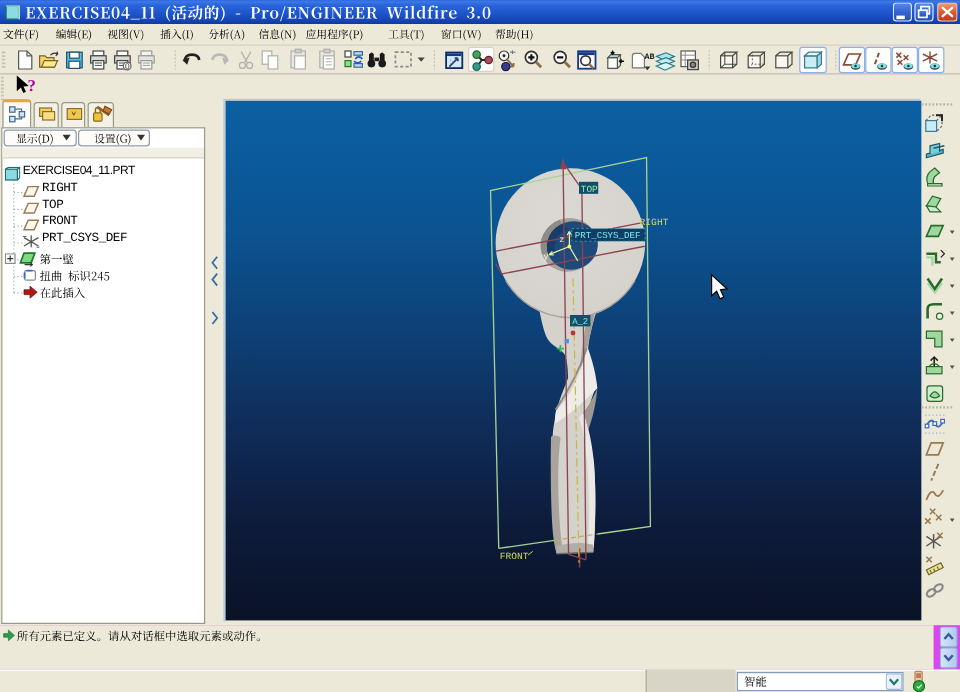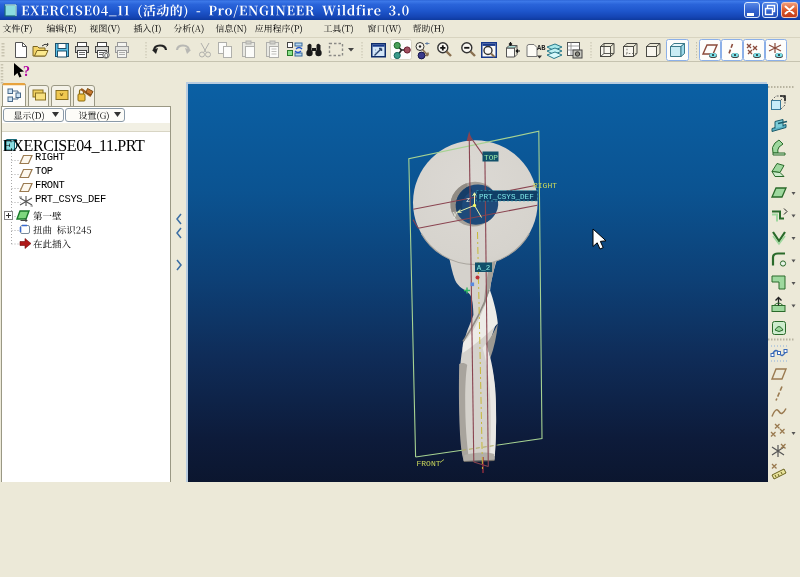--- a/index.html
+++ b/index.html
@@ -1,16 +1,16 @@
 <!DOCTYPE html>
 <html><head><meta charset="utf-8"><style>
 *{margin:0;padding:0;box-sizing:border-box}
 html,body{width:800px;height:577px;overflow:hidden}
 body{font-family:"Liberation Sans",sans-serif;position:relative;background:#ece9d8}
-#page{position:absolute;left:0;top:0;width:800px;height:482px;background:#c4b5fd;overflow:hidden}
+#page{position:absolute;left:0;top:0;width:800px;height:577px;background:#d946ef;overflow:hidden}
 .abs{position:absolute}
 </style></head><body>
 <div id="page">
 <div class="abs" style="left:0;top:0;width:800px;height:20px;background:linear-gradient(180deg,#2e66d8 0%,#3c78e8 7%,#2a64da 22%,#1e56cc 55%,#1545b4 85%,#0e3a9e 100%)"></div>
 <svg class="abs" style="left:4px;top:3px" width="15" height="15" viewBox="0 0 15 15">
 <rect x="1" y="2" width="11" height="11" fill="#8adce0" stroke="#1a6a78" stroke-width="1.2"></rect>
 <path d="M1 2 L12 2 L12 13" fill="none" stroke="#d8f6f8" stroke-width="1"></path>
     </svg>
 <svg style="position:absolute;left:21.0px;top:1.0px" width="391" height="19" viewBox="0 -14.19 391 18.71">
       <path d="M7.1 -7.1H7.8L7.8 -9.6H0.6V-9.1L1.8 -9.0C1.8 -7.7 1.8 -6.4 1.8 -5.1V-4.5C1.8 -3.1 1.8 -1.8 1.8 -0.5L0.6 -0.4V0.0H8.0L8.0 -2.6H7.4L6.9 -0.5H3.7C3.7 -1.8 3.7 -3.2 3.7 -4.6H5.6L5.8 -3.3H6.4V-6.5H5.8L5.6 -5.1H3.7C3.7 -6.5 3.7 -7.8 3.7 -9.1H6.6Z M14.9 -9.1 16.1 -9.0 14.2 -5.8 12.4 -9.0 13.7 -9.1V-9.6H9.4V-9.1L10.3 -9.0L13.0 -4.5L10.4 -0.6L9.3 -0.4V0.0H12.4V-0.4L11.2 -0.6L13.3 -4.0L15.3 -0.5L14.0 -0.4V0.0H18.3V-0.4L17.3 -0.5L14.5 -5.4L16.8 -9.0L18.0 -9.1V-9.6H14.9Z M26.2 -7.1H26.9L26.8 -9.6H19.6V-9.1L20.9 -9.0C20.9 -7.7 20.9 -6.4 20.9 -5.1V-4.5C20.9 -3.1 20.9 -1.8 20.9 -0.5L19.6 -0.4V0.0H27.1L27.1 -2.6H26.4L25.9 -0.5H22.7C22.7 -1.8 22.7 -3.2 22.7 -4.6H24.7L24.8 -3.3H25.4V-6.5H24.8L24.7 -5.1H22.7C22.7 -6.5 22.7 -7.8 22.7 -9.1H25.7Z M28.8 -9.1 30.0 -9.0C30.0 -7.7 30.0 -6.4 30.0 -5.1V-4.5C30.0 -3.1 30.0 -1.8 30.0 -0.5L28.8 -0.4V0.0H33.1V-0.4L31.9 -0.5C31.8 -1.8 31.8 -3.1 31.8 -4.5H32.6C33.6 -4.5 33.9 -4.0 34.2 -3.0L34.6 -1.0C34.8 -0.1 35.3 0.2 36.4 0.2C37.0 0.2 37.3 0.1 37.8 0.0V-0.4L36.6 -0.5L36.1 -2.7C35.8 -3.9 35.4 -4.5 34.0 -4.7C35.9 -5.1 36.6 -6.0 36.6 -7.1C36.6 -8.7 35.4 -9.6 33.2 -9.6H28.8ZM31.9 -9.1H32.8C34.2 -9.1 34.9 -8.4 34.9 -7.1C34.9 -5.9 34.2 -5.0 32.8 -5.0H31.8C31.8 -6.5 31.8 -7.8 31.9 -9.1Z M44.0 0.2C45.2 0.2 46.1 -0.0 46.9 -0.5L46.9 -2.7H46.2L45.6 -0.5C45.2 -0.3 44.8 -0.2 44.4 -0.2C42.4 -0.2 41.0 -1.7 41.0 -4.8C41.0 -7.8 42.4 -9.3 44.3 -9.3C44.8 -9.3 45.1 -9.2 45.5 -9.1L46.1 -6.8H46.8L46.8 -9.1C46.0 -9.5 45.2 -9.8 44.0 -9.8C41.3 -9.8 39.1 -8.0 39.1 -4.7C39.1 -1.4 41.2 0.2 44.0 0.2Z M48.6 -9.1 49.8 -9.0C49.9 -7.7 49.9 -6.4 49.9 -5.1V-4.5C49.9 -3.1 49.9 -1.8 49.8 -0.5L48.6 -0.4V0.0H52.9V-0.4L51.7 -0.5C51.7 -1.8 51.7 -3.2 51.7 -4.5V-5.1C51.7 -6.4 51.7 -7.7 51.7 -9.0L52.9 -9.1V-9.6H48.6Z M57.7 0.2C59.9 0.2 61.2 -0.9 61.2 -2.6C61.2 -4.0 60.6 -4.7 58.6 -5.6L58.0 -5.9C57.0 -6.3 56.5 -6.8 56.5 -7.7C56.5 -8.7 57.3 -9.3 58.4 -9.3C58.8 -9.3 59.1 -9.2 59.4 -9.1L60.0 -7.1H60.7L60.8 -9.1C60.1 -9.5 59.2 -9.8 58.2 -9.8C56.3 -9.8 54.9 -8.8 54.9 -7.2C54.9 -5.7 55.8 -4.8 57.4 -4.1L58.0 -3.8C59.2 -3.3 59.6 -2.9 59.6 -2.0C59.6 -0.9 58.8 -0.3 57.5 -0.3C56.9 -0.3 56.5 -0.3 56.1 -0.5L55.5 -2.6H54.8L54.8 -0.5C55.5 -0.1 56.6 0.2 57.7 0.2Z M69.5 -7.1H70.1L70.1 -9.6H62.9V-9.1L64.1 -9.0C64.2 -7.7 64.2 -6.4 64.2 -5.1V-4.5C64.2 -3.1 64.2 -1.8 64.1 -0.5L62.9 -0.4V0.0H70.4L70.4 -2.6H69.7L69.2 -0.5H66.0C66.0 -1.8 66.0 -3.2 66.0 -4.6H67.9L68.1 -3.3H68.7V-6.5H68.1L67.9 -5.1H66.0C66.0 -6.5 66.0 -7.8 66.0 -9.1H69.0Z M75.3 0.2C77.0 0.2 78.6 -1.3 78.6 -4.8C78.6 -8.3 77.0 -9.8 75.3 -9.8C73.6 -9.8 72.0 -8.3 72.0 -4.8C72.0 -1.3 73.6 0.2 75.3 0.2ZM75.3 -0.2C74.5 -0.2 73.7 -1.2 73.7 -4.8C73.7 -8.3 74.5 -9.3 75.3 -9.3C76.1 -9.3 76.9 -8.3 76.9 -4.8C76.9 -1.3 76.1 -0.2 75.3 -0.2Z M84.0 0.2H85.5V-2.3H87.0V-3.4H85.5V-9.7H84.3L80.1 -3.2V-2.3H84.0ZM80.8 -3.4 82.5 -6.1 84.0 -8.4V-3.4Z M87.8 1.0H95.6V0.2H87.8Z M96.8 0.0 101.7 0.0V-0.3L100.2 -0.6C100.2 -1.4 100.2 -2.2 100.2 -3.0V-7.5L100.2 -9.6L100.0 -9.7L96.8 -8.9V-8.5L98.4 -8.7V-3.0L98.4 -0.6L96.8 -0.4Z M103.4 0.0 108.2 0.0V-0.3L106.8 -0.6C106.7 -1.4 106.7 -2.2 106.7 -3.0V-7.5L106.8 -9.6L106.6 -9.7L103.3 -8.9V-8.5L105.0 -8.7V-3.0L104.9 -0.6L103.4 -0.4Z M118.7 -4.0C118.7 -6.4 119.1 -8.2 120.9 -10.4L120.6 -10.6C118.5 -8.7 117.3 -6.7 117.3 -4.0C117.3 -1.3 118.5 0.7 120.6 2.6L120.9 2.3C119.2 0.2 118.7 -1.6 118.7 -4.0Z M123.3 -10.7 123.2 -10.6C123.7 -10.2 124.4 -9.4 124.6 -8.7C126.0 -7.9 126.9 -10.6 123.3 -10.7ZM122.3 -7.9 122.2 -7.8C122.7 -7.4 123.3 -6.6 123.5 -5.9C124.8 -5.1 125.8 -7.7 122.3 -7.9ZM123.0 -2.6C122.9 -2.6 122.4 -2.6 122.4 -2.6V-2.4C122.7 -2.4 122.9 -2.3 123.1 -2.2C123.4 -2.0 123.4 -0.8 123.2 0.5C123.3 1.0 123.6 1.2 123.9 1.2C124.6 1.2 125.0 0.8 125.0 0.1C125.1 -1.0 124.5 -1.5 124.5 -2.1C124.5 -2.5 124.6 -2.9 124.7 -3.3C124.9 -4.0 125.9 -6.7 126.4 -8.2L126.2 -8.3C123.7 -3.4 123.7 -3.4 123.4 -2.9C123.3 -2.6 123.2 -2.6 123.0 -2.6ZM126.6 -3.8V1.1H126.9C127.5 1.1 128.1 0.8 128.1 0.6V-0.0H132.0V1.0H132.3C132.8 1.0 133.5 0.7 133.5 0.6V-3.2C133.8 -3.3 134.0 -3.4 134.1 -3.5L132.6 -4.6L131.9 -3.8H130.8V-6.3H134.2C134.3 -6.3 134.5 -6.4 134.5 -6.5C134.0 -7.1 133.1 -7.8 133.1 -7.8L132.2 -6.7H130.8V-9.1C131.7 -9.2 132.5 -9.3 133.1 -9.4C133.5 -9.3 133.8 -9.3 134.0 -9.4L132.5 -10.8C131.1 -10.2 128.3 -9.3 126.1 -8.9L126.1 -8.7C127.1 -8.7 128.2 -8.8 129.3 -8.9V-6.7H125.9L126.0 -6.3H129.3V-3.8H128.2L126.6 -4.5ZM132.0 -0.4H128.1V-3.5H132.0Z M140.1 -10.4 139.3 -9.4H136.3L136.4 -9.0H141.1C141.3 -9.0 141.4 -9.1 141.5 -9.2C140.9 -9.7 140.1 -10.4 140.1 -10.4ZM140.8 -7.6 140.0 -6.5H135.7L135.8 -6.2H137.8C137.6 -5.0 136.8 -3.0 136.2 -2.3C136.1 -2.2 135.7 -2.1 135.7 -2.1L136.6 -0.2C136.7 -0.3 136.8 -0.4 136.9 -0.5C138.1 -1.0 139.2 -1.5 140.1 -1.9C140.1 -1.6 140.1 -1.4 140.1 -1.2C141.3 0.1 142.7 -2.6 139.6 -4.6L139.4 -4.5C139.7 -3.9 139.9 -3.1 140.0 -2.4C138.7 -2.3 137.6 -2.1 136.8 -2.1C137.7 -2.9 138.8 -4.3 139.4 -5.4C139.7 -5.4 139.8 -5.5 139.9 -5.6L138.0 -6.2H141.8C142.0 -6.2 142.1 -6.2 142.2 -6.4C141.6 -6.9 140.8 -7.6 140.8 -7.6ZM144.9 -10.8 142.9 -11.0V-7.8H141.2L141.3 -7.4H142.9C142.9 -3.9 142.4 -1.1 139.7 1.0L139.9 1.2C143.7 -0.7 144.3 -3.6 144.4 -7.4H146.0C145.9 -3.2 145.7 -1.1 145.3 -0.7C145.2 -0.6 145.1 -0.5 144.9 -0.5C144.6 -0.5 144.0 -0.6 143.5 -0.6L143.5 -0.5C144.0 -0.3 144.4 -0.2 144.5 0.1C144.7 0.3 144.7 0.6 144.7 1.1C145.4 1.1 146.0 0.9 146.4 0.5C147.1 -0.3 147.3 -2.1 147.4 -7.2C147.7 -7.2 147.9 -7.3 148.0 -7.4L146.6 -8.6L145.8 -7.8H144.4L144.4 -10.4C144.7 -10.5 144.9 -10.6 144.9 -10.8Z M155.7 -5.9 155.6 -5.8C156.1 -5.1 156.6 -4.1 156.7 -3.1C158.0 -2.0 159.4 -4.8 155.7 -5.9ZM153.6 -10.4 151.5 -10.9C151.5 -10.2 151.4 -9.2 151.3 -8.5H151.2L149.8 -9.1V0.7H150.0C150.6 0.7 151.1 0.3 151.1 0.2V-0.8H153.1V0.2H153.3C153.8 0.2 154.5 -0.1 154.5 -0.2V-7.9C154.8 -7.9 155.0 -8.0 155.1 -8.1L153.7 -9.2L153.0 -8.5H151.9C152.3 -9.0 152.8 -9.6 153.1 -10.1C153.4 -10.1 153.6 -10.2 153.6 -10.4ZM153.1 -8.1V-4.9H151.1V-8.1ZM151.1 -4.5H153.1V-1.1H151.1ZM158.3 -10.3 156.3 -10.9C156.0 -9.0 155.3 -6.9 154.6 -5.5L154.7 -5.4C155.6 -6.1 156.3 -7.0 156.9 -8.1H159.3C159.2 -3.8 159.1 -1.2 158.6 -0.7C158.5 -0.6 158.4 -0.6 158.1 -0.6C157.8 -0.6 156.9 -0.6 156.3 -0.7L156.3 -0.5C156.9 -0.4 157.4 -0.2 157.6 0.1C157.9 0.3 157.9 0.6 157.9 1.1C158.8 1.1 159.4 0.9 159.8 0.4C160.5 -0.3 160.7 -2.7 160.8 -7.9C161.1 -7.9 161.2 -8.0 161.4 -8.1L160.0 -9.4L159.2 -8.5H157.1C157.4 -9.0 157.6 -9.5 157.8 -10.1C158.1 -10.1 158.3 -10.2 158.3 -10.3Z M165.0 -4.0C165.0 -1.6 164.5 0.1 162.8 2.3L163.0 2.6C165.2 0.7 166.3 -1.3 166.3 -4.0C166.3 -6.7 165.2 -8.7 163.0 -10.6L162.8 -10.4C164.4 -8.2 165.0 -6.4 165.0 -4.0Z M175.5 -3.2H179.2V-4.1H175.5Z M187.9 -9.1 189.1 -9.0C189.1 -7.7 189.1 -6.4 189.1 -5.1V-4.5C189.1 -3.1 189.1 -1.8 189.1 -0.5L187.9 -0.4V0.0H192.4V-0.4L191.0 -0.6L191.0 -3.9H191.5C194.5 -3.9 195.6 -5.1 195.6 -6.7C195.6 -8.5 194.5 -9.6 191.7 -9.6H187.9ZM191.0 -4.3V-5.1C191.0 -6.4 191.0 -7.8 191.0 -9.1H191.7C193.1 -9.1 193.9 -8.3 193.9 -6.7C193.9 -5.3 193.1 -4.3 191.5 -4.3Z M197.9 0.0H200.9V-0.4L199.7 -0.5L199.7 -3.0V-4.2C200.0 -5.1 200.4 -5.7 200.9 -6.1L201.0 -6.0C201.4 -5.6 201.6 -5.3 202.1 -5.3C202.7 -5.3 202.9 -5.7 202.9 -6.3C202.8 -6.9 202.3 -7.1 201.8 -7.1C201.0 -7.1 200.1 -6.4 199.7 -5.2L199.6 -7.0L199.4 -7.1L196.9 -6.4V-6.1L197.9 -6.0C197.9 -5.4 197.9 -4.9 197.9 -4.0V-3.0C197.9 -2.3 197.9 -1.2 197.9 -0.5L197.0 -0.4V0.0Z M207.5 0.2C209.6 0.2 211.0 -1.2 211.0 -3.5C211.0 -5.8 209.4 -7.1 207.5 -7.1C205.6 -7.1 204.0 -5.8 204.0 -3.5C204.0 -1.2 205.5 0.2 207.5 0.2ZM207.5 -0.2C206.5 -0.2 205.9 -1.3 205.9 -3.5C205.9 -5.6 206.5 -6.7 207.5 -6.7C208.6 -6.7 209.2 -5.6 209.2 -3.5C209.2 -1.3 208.6 -0.2 207.5 -0.2Z M212.4 2.3H213.2L217.0 -10.2H216.2Z M224.9 -7.1H225.6L225.6 -9.6H218.4V-9.1L219.6 -9.0C219.6 -7.7 219.6 -6.4 219.6 -5.1V-4.5C219.6 -3.1 219.6 -1.8 219.6 -0.5L218.4 -0.4V0.0H225.9L225.9 -2.6H225.2L224.7 -0.5H221.5C221.5 -1.8 221.5 -3.2 221.5 -4.6H223.4L223.6 -3.3H224.2V-6.5H223.6L223.4 -5.1H221.5C221.5 -6.5 221.5 -7.8 221.5 -9.1H224.4Z M234.8 0.1H235.7V-9.0L237.0 -9.1V-9.6H233.5V-9.1L235.2 -9.0V-5.8L235.3 -2.4L230.4 -9.6H227.5V-9.1L228.6 -9.0L228.7 -8.8V-0.6L227.5 -0.4V0.0H230.9V-0.4L229.3 -0.6V-3.4L229.2 -8.1Z M243.5 -4.2 245.0 -4.1C245.0 -3.1 245.0 -2.2 245.0 -1.3V-0.4C244.6 -0.3 244.2 -0.2 243.8 -0.2C242.0 -0.2 240.6 -1.9 240.6 -4.8C240.6 -7.8 242.0 -9.3 243.9 -9.3C244.4 -9.3 244.8 -9.2 245.2 -9.1L245.8 -6.8H246.5L246.5 -9.1C245.7 -9.5 244.8 -9.8 243.7 -9.8C240.7 -9.8 238.6 -7.8 238.6 -4.8C238.6 -1.7 240.7 0.2 243.6 0.2C244.8 0.2 245.7 -0.0 246.7 -0.6V-1.3C246.7 -2.3 246.7 -3.2 246.8 -4.1L247.6 -4.2V-4.7H243.5Z M248.9 -9.1 250.1 -9.0C250.2 -7.7 250.2 -6.4 250.2 -5.1V-4.5C250.2 -3.1 250.2 -1.8 250.1 -0.5L248.9 -0.4V0.0H253.2V-0.4L252.0 -0.5C252.0 -1.8 252.0 -3.2 252.0 -4.5V-5.1C252.0 -6.4 252.0 -7.7 252.0 -9.0L253.2 -9.1V-9.6H248.9Z M262.2 0.1H263.2V-9.0L264.5 -9.1V-9.6H261.0V-9.1L262.6 -9.0V-5.8L262.7 -2.4L257.8 -9.6H254.9V-9.1L256.0 -9.0L256.1 -8.8V-0.6L254.9 -0.4V0.0H258.4V-0.4L256.7 -0.6V-3.4L256.6 -8.1Z M272.6 -7.1H273.3L273.2 -9.6H266.0V-9.1L267.3 -9.0C267.3 -7.7 267.3 -6.4 267.3 -5.1V-4.5C267.3 -3.1 267.3 -1.8 267.3 -0.5L266.0 -0.4V0.0H273.5L273.5 -2.6H272.8L272.3 -0.5H269.1C269.1 -1.8 269.1 -3.2 269.1 -4.6H271.1L271.2 -3.3H271.8V-6.5H271.2L271.1 -5.1H269.1C269.1 -6.5 269.1 -7.8 269.1 -9.1H272.1Z M281.7 -7.1H282.4L282.4 -9.6H275.2V-9.1L276.4 -9.0C276.4 -7.7 276.4 -6.4 276.4 -5.1V-4.5C276.4 -3.1 276.4 -1.8 276.4 -0.5L275.2 -0.4V0.0H282.6L282.6 -2.6H282.0L281.5 -0.5H278.3C278.3 -1.8 278.3 -3.2 278.3 -4.6H280.2L280.4 -3.3H281.0V-6.5H280.4L280.2 -5.1H278.3C278.3 -6.5 278.3 -7.8 278.3 -9.1H281.2Z M284.3 -9.1 285.5 -9.0C285.6 -7.7 285.6 -6.4 285.6 -5.1V-4.5C285.6 -3.1 285.6 -1.8 285.5 -0.5L284.3 -0.4V0.0H288.6V-0.4L287.4 -0.5C287.4 -1.8 287.4 -3.1 287.4 -4.5H288.1C289.2 -4.5 289.5 -4.0 289.7 -3.0L290.2 -1.0C290.3 -0.1 290.8 0.2 291.9 0.2C292.5 0.2 292.9 0.1 293.3 0.0V-0.4L292.1 -0.5L291.6 -2.7C291.4 -3.9 290.9 -4.5 289.5 -4.7C291.4 -5.1 292.1 -6.0 292.1 -7.1C292.1 -8.7 290.9 -9.6 288.7 -9.6H284.3ZM287.4 -9.1H288.3C289.7 -9.1 290.4 -8.4 290.4 -7.1C290.4 -5.9 289.7 -5.0 288.3 -5.0H287.4C287.4 -6.5 287.4 -7.8 287.4 -9.1Z M311.9 -9.1 313.1 -9.0 311.2 -2.0 309.2 -9.0 310.6 -9.1V-9.6H306.6V-9.1L307.8 -9.0L305.8 -2.0L304.0 -9.0L305.2 -9.1V-9.6H301.1V-9.1L302.1 -9.0L304.7 0.1H305.7L307.9 -7.4L310.2 0.1H311.2L313.8 -9.0L315.0 -9.1V-9.6H311.9Z M317.9 -8.4C318.4 -8.4 318.8 -8.8 318.8 -9.4C318.8 -9.9 318.4 -10.3 317.9 -10.3C317.3 -10.3 316.9 -9.9 316.9 -9.4C316.9 -8.8 317.3 -8.4 317.9 -8.4ZM317.0 0.0H319.7V-0.4L318.8 -0.5C318.8 -1.2 318.8 -2.3 318.8 -3.0V-5.0L318.8 -7.0L318.7 -7.1L316.0 -6.4V-6.1L317.0 -6.0C317.0 -5.4 317.1 -4.8 317.1 -4.0V-3.0L317.0 -0.5L316.1 -0.4V0.0Z M322.1 0.0H324.8V-0.4L323.9 -0.5C323.8 -1.3 323.8 -2.2 323.8 -3.0V-8.4L323.9 -10.4L323.7 -10.6L321.1 -10.1V-9.7L322.1 -9.6V-3.0L322.1 -0.5L321.1 -0.4V0.0Z M331.4 0.1 333.9 0.0V-0.4L333.0 -0.5V-8.4L333.0 -10.4L332.8 -10.6L330.2 -10.1V-9.7L331.3 -9.6V-6.2C330.8 -6.8 330.2 -7.1 329.4 -7.1C327.7 -7.1 326.3 -5.7 326.3 -3.4C326.3 -1.2 327.6 0.2 329.2 0.2C330.0 0.2 330.7 -0.1 331.3 -0.7ZM331.2 -1.1C330.8 -0.7 330.4 -0.6 330.0 -0.6C328.9 -0.6 328.1 -1.4 328.1 -3.5C328.1 -5.6 329.0 -6.3 330.1 -6.3C330.5 -6.3 330.8 -6.2 331.2 -5.9Z M336.2 0.0H339.3V-0.4L338.0 -0.5C338.0 -1.3 338.0 -2.2 338.0 -3.0V-6.4H339.8V-6.9H338.0C337.9 -8.3 338.0 -9.2 338.5 -9.8C338.6 -10.0 338.8 -10.2 339.0 -10.3L339.2 -9.9C339.5 -9.3 339.9 -9.1 340.3 -9.1C340.8 -9.1 341.1 -9.4 341.2 -9.8C341.0 -10.5 340.3 -10.7 339.6 -10.7C338.9 -10.7 338.1 -10.5 337.5 -9.9C336.9 -9.3 336.4 -8.5 336.3 -6.9L335.2 -6.8V-6.4H336.3V-3.0C336.3 -2.2 336.2 -1.3 336.2 -0.5L335.3 -0.4V0.0Z M342.8 -8.4C343.4 -8.4 343.8 -8.8 343.8 -9.4C343.8 -9.9 343.4 -10.3 342.8 -10.3C342.3 -10.3 341.8 -9.9 341.8 -9.4C341.8 -8.8 342.3 -8.4 342.8 -8.4ZM342.0 0.0H344.6V-0.4L343.8 -0.5C343.8 -1.2 343.7 -2.3 343.7 -3.0V-5.0L343.8 -7.0L343.6 -7.1L341.0 -6.4V-6.1L342.0 -6.0C342.0 -5.4 342.0 -4.8 342.0 -4.0V-3.0L342.0 -0.5L341.1 -0.4V0.0Z M347.0 0.0H350.0V-0.4L348.8 -0.5L348.8 -3.0V-4.2C349.1 -5.1 349.4 -5.7 350.0 -6.1L350.1 -6.0C350.4 -5.6 350.7 -5.3 351.2 -5.3C351.7 -5.3 352.0 -5.7 352.0 -6.3C351.9 -6.9 351.4 -7.1 350.8 -7.1C350.0 -7.1 349.2 -6.4 348.8 -5.2L348.7 -7.0L348.5 -7.1L346.0 -6.4V-6.1L347.0 -6.0C347.0 -5.4 347.0 -4.9 347.0 -4.0V-3.0C347.0 -2.3 347.0 -1.2 347.0 -0.5L346.1 -0.4V0.0Z M356.7 0.2C358.0 0.2 358.9 -0.4 359.5 -1.4L359.2 -1.6C358.8 -1.0 358.2 -0.6 357.3 -0.6C356.0 -0.6 355.0 -1.5 355.0 -3.5H359.4C359.5 -3.7 359.5 -3.9 359.5 -4.3C359.5 -5.9 358.5 -7.1 356.6 -7.1C354.8 -7.1 353.1 -5.8 353.1 -3.5C353.1 -1.1 354.6 0.2 356.7 0.2ZM355.0 -3.9C355.0 -5.8 355.7 -6.7 356.5 -6.7C357.4 -6.7 357.9 -6.0 357.9 -4.9C357.9 -4.2 357.7 -3.9 357.2 -3.9Z M371.1 0.2C373.1 0.2 374.5 -0.9 374.5 -2.4C374.5 -3.8 373.7 -4.8 371.8 -5.0C373.5 -5.4 374.2 -6.3 374.2 -7.5C374.2 -8.8 373.2 -9.8 371.3 -9.8C369.8 -9.8 368.6 -9.1 368.5 -7.7C368.6 -7.5 368.8 -7.3 369.1 -7.3C369.5 -7.3 369.8 -7.5 370.0 -8.1L370.2 -9.3C370.4 -9.3 370.6 -9.3 370.8 -9.3C371.8 -9.3 372.4 -8.7 372.4 -7.4C372.4 -5.9 371.6 -5.2 370.5 -5.2H370.0V-4.7H370.5C371.9 -4.7 372.7 -3.9 372.7 -2.4C372.7 -1.0 371.9 -0.2 370.5 -0.2C370.3 -0.2 370.1 -0.2 369.9 -0.3L369.6 -1.5C369.5 -2.2 369.2 -2.5 368.8 -2.5C368.5 -2.5 368.2 -2.3 368.1 -1.9C368.3 -0.6 369.3 0.2 371.1 0.2Z M377.9 0.2C378.5 0.2 378.9 -0.3 378.9 -0.8C378.9 -1.4 378.5 -1.9 377.9 -1.9C377.3 -1.9 376.8 -1.4 376.8 -0.8C376.8 -0.3 377.3 0.2 377.9 0.2Z M384.4 0.2C386.1 0.2 387.7 -1.3 387.7 -4.8C387.7 -8.3 386.1 -9.8 384.4 -9.8C382.7 -9.8 381.2 -8.3 381.2 -4.8C381.2 -1.3 382.7 0.2 384.4 0.2ZM384.4 -0.2C383.6 -0.2 382.8 -1.2 382.8 -4.8C382.8 -8.3 383.6 -9.3 384.4 -9.3C385.3 -9.3 386.0 -8.3 386.0 -4.8C386.0 -1.3 385.3 -0.2 384.4 -0.2Z" fill="#ffffff"></path>
@@ -320,21 +320,21 @@
 <path d="M9.5 69.5 L19 69.5"></path>
         <path d="M9.5 83.5 L14 83.5"></path>
         <path d="M9.5 97.5 L19 97.5"></path>
         <path d="M9.5 111 L19 111"></path>
 </g>
     </svg>
     <svg class="abs" style="left:4px;top:139px" width="13" height="12" viewBox="0 0 13 12">
 <rect x="0.5" y="2" width="10" height="9" fill="#8adce0" stroke="#1a6a78"></rect>
       <path d="M0.5 2 L3 0.5 L12.5 0.5 L12.5 9 L10.5 11 M10.5 2 L12.5 0.5" fill="none" stroke="#1a6a78"></path>
     </svg>
-    <div class="abs" style="left:3px;top:136.5px;font-family:Liberation Serif, serif;font-size:16px;font-weight:normal;color:#000;letter-spacing:-0.4px;white-space:nowrap">EXERCISE04_11.PRT</div>
+    <div class="abs" style="left:19px;top:136.5px;font-family:Liberation Sans, sans-serif;font-size:10px;font-weight:normal;color:#000;letter-spacing:-0.4px;white-space:nowrap">EXERCISE04_11.PRT</div>
     <svg class="abs" style="left:19px;top:154.0px" width="14" height="11" viewBox="0 0 14 11">
       <path d="M1 9.5 L4.5 1.5 L13 1.5 L9.5 9.5 Z" fill="#fdf8ee" stroke="#9a7a50" stroke-width="1.2"></path>
     </svg>
     <div class="abs" style="left:35px;top:151.0px;font-family:'Liberation Mono',monospace;font-size:10.5px;font-weight:normal;color:#000;letter-spacing:-0.4px;white-space:nowrap">RIGHT</div>
     <svg class="abs" style="left:19px;top:168.0px" width="14" height="11" viewBox="0 0 14 11">
       <path d="M1 9.5 L4.5 1.5 L13 1.5 L9.5 9.5 Z" fill="#fdf8ee" stroke="#9a7a50" stroke-width="1.2"></path>
     </svg>
     <div class="abs" style="left:35px;top:165.0px;font-family:'Liberation Mono',monospace;font-size:10.5px;font-weight:normal;color:#000;letter-spacing:-0.4px;white-space:nowrap">TOP</div>
     <svg class="abs" style="left:19px;top:182.0px" width="14" height="11" viewBox="0 0 14 11">
       <path d="M1 9.5 L4.5 1.5 L13 1.5 L9.5 9.5 Z" fill="#fdf8ee" stroke="#9a7a50" stroke-width="1.2"></path>

